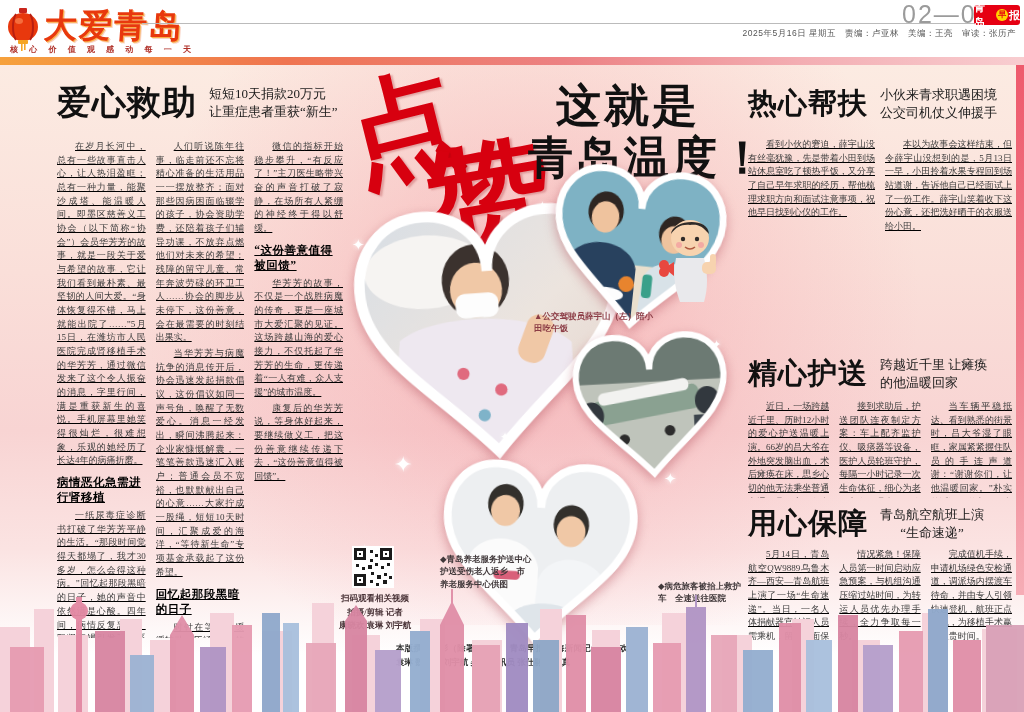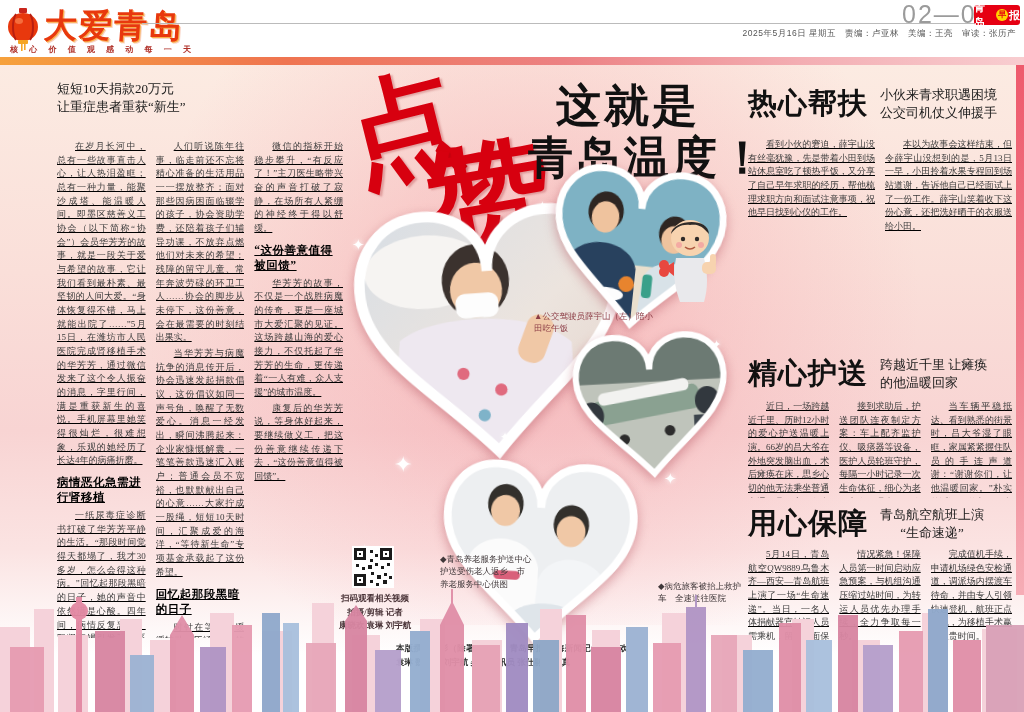--- a/index.html
+++ b/index.html
@@ -34,21 +34,21 @@
   .col{flex:1;overflow:hidden;}
   .col p.para{margin:0 0 2px;font-size:9px;line-height:1.52;color:#3b3b3b;text-align:justify;text-indent:2em;}
   .col h4.sub-head{margin:7px 0 4px;font-size:11.5px;color:#000;letter-spacing:.5px;}
 
   
   .stamp{font-weight:bold;color:#d7000f;line-height:1;
          text-shadow:2px 2px 2px rgba(150,0,10,.25);}
   .banner-line{font-family:"Liberation Sans",sans-serif;font-weight:bold;color:#111;
                font-size:45px;letter-spacing:3px;line-height:1.15;white-space:nowrap;}
 
-  .caption{font-size:8.5px;line-height:1.45;color:#8c3d46;font-weight:normal;}
+  .caption{font-size:8.5px;line-height:1.45;color:#8c3d46;font-weight:bold;}
   .caption.dark{color:#40383a;}
   .qr-text{font-size:8.5px;color:#4a3438;text-align:center;line-height:1.6;font-weight:bold;}
   .byline{font-size:8.5px;color:#303030;line-height:1.6;text-align:justify;font-weight:bold;}
   .sparkle{color:#fff;font-size:15px;text-shadow:0 0 5px rgba(255,255,255,.95);font-family:"DejaVu Sans",sans-serif;}
   .heart-shadow{filter:drop-shadow(0 4px 6px rgba(170,70,85,.45));}
 </style>
 </head>
 <body>
 
 <div id="page">
@@ -73,20 +73,21 @@
     <span>报</span>
   </div>
   <div class="abs date-line" style="left:640px;top:28px;width:376px">2025年5月16日 星期五　责编：卢亚林　美编：王亮　审读：张历产</div>
 
   <div class="abs top-bar" style="left:0;top:57px;width:1024px;height:8px"></div>
   <div class="abs main-bg" style="left:0;top:65px;width:1024px;height:590px"></div>
   <div class="abs main-glow" style="left:0;top:65px;width:1024px;height:560px"></div>
   <div class="abs right-bar" style="left:1016px;top:65px;width:8px;height:530px"></div>
 
   <div class="abs art-top" style="left:57px;top:80px">
+    <h2>爱心救助</h2>
     <div class="art-sub">
       <div>短短10天捐款20万元</div>
       <div>让重症患者重获“新生”</div>
     </div>
   </div>
   <div class="abs cols" style="left:57px;top:140px;width:286px;height:498px">
     <div class="col">
         <p class="para">在岁月长河中，总有一些故事直击人心，让人热泪盈眶；总有一种力量，能聚沙成塔、能温暖人间。即墨区慈善义工协会（以下简称“协会”）会员华芳芳的故事，就是一段关于爱与希望的故事，它让我们看到最朴素、最坚韧的人间大爱。“身体恢复得不错，马上就能出院了……”5月15日，在潍坊市人民医院完成肾移植手术的华芳芳，通过微信发来了这个令人振奋的消息，字里行间，满是重获新生的喜悦。手机屏幕里她笑得很灿烂，很难想象，乐观的她经历了长达4年的病痛折磨。</p>
         <h4 class="sub-head">病情恶化急需进行肾移植</h4>
         <p class="para">一纸尿毒症诊断书打破了华芳芳平静的生活。“那段时间觉得天都塌了，我才30多岁，怎么会得这种病。”回忆起那段黑暗的日子，她的声音中依然满是心酸。四年间，病情反复恶化，双肾衰竭引发了一系列并发症，生命走到了“生死关头”，唯一能救命的方法就是进行肾移植。</p>

